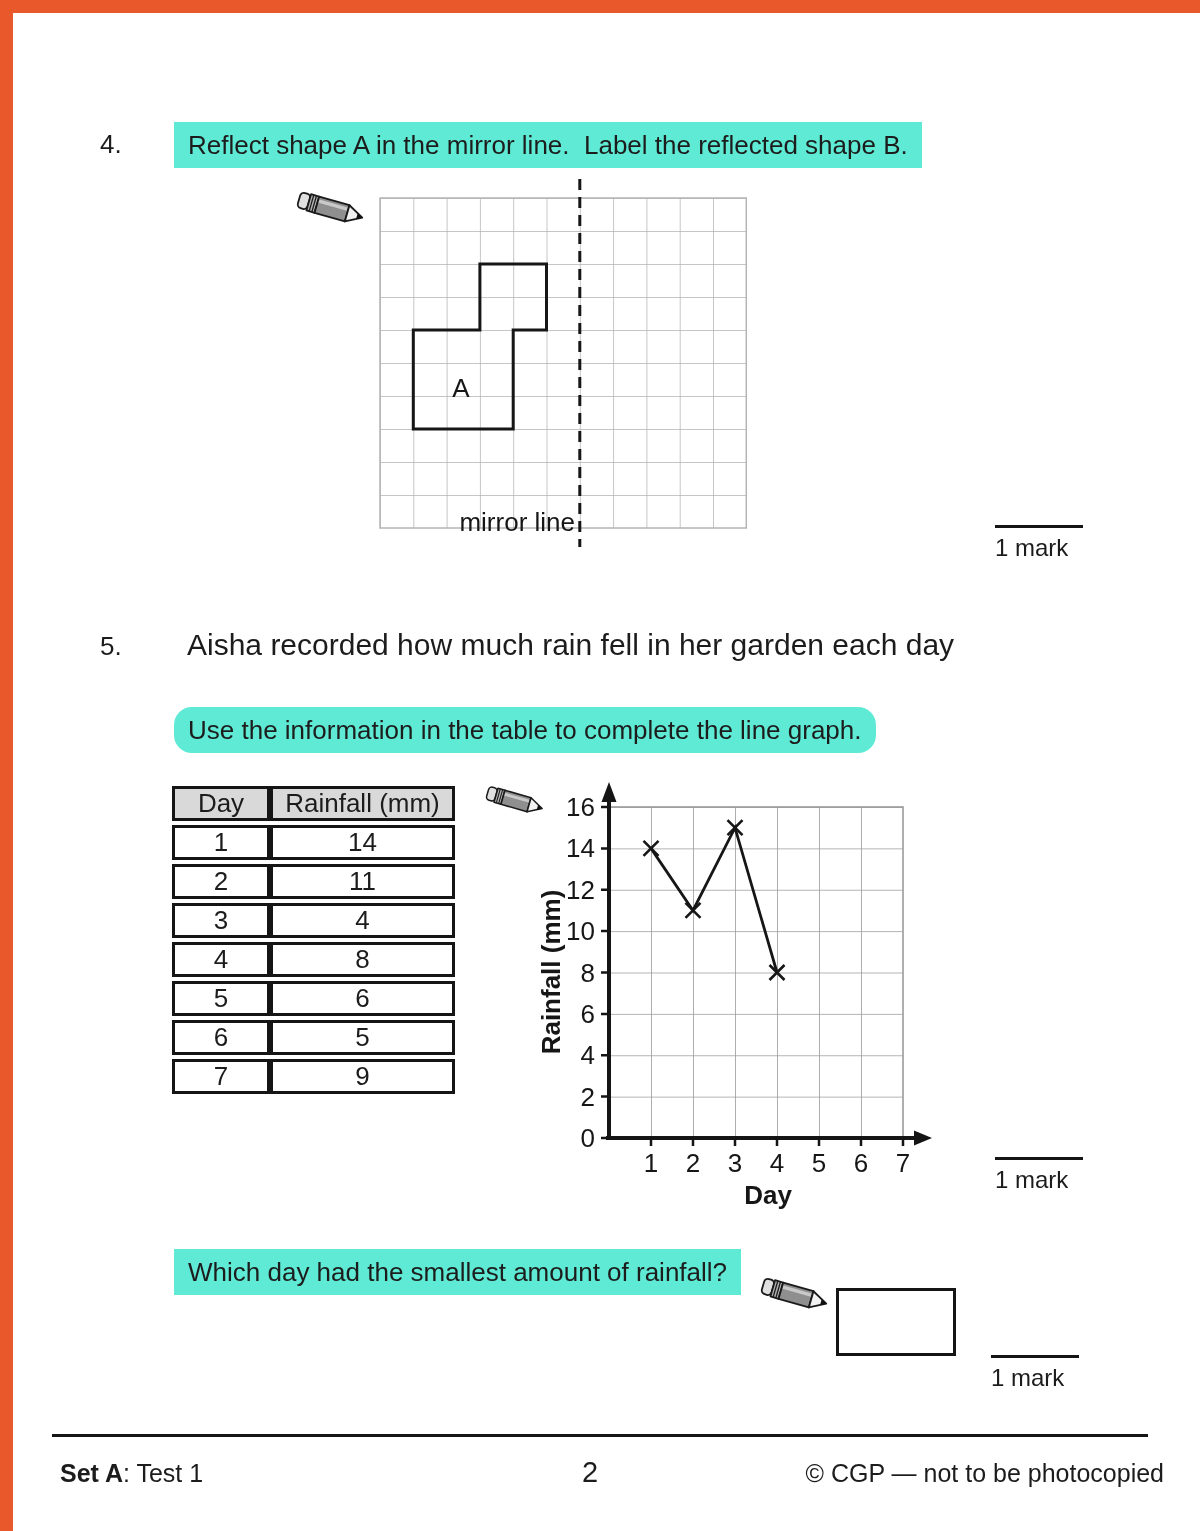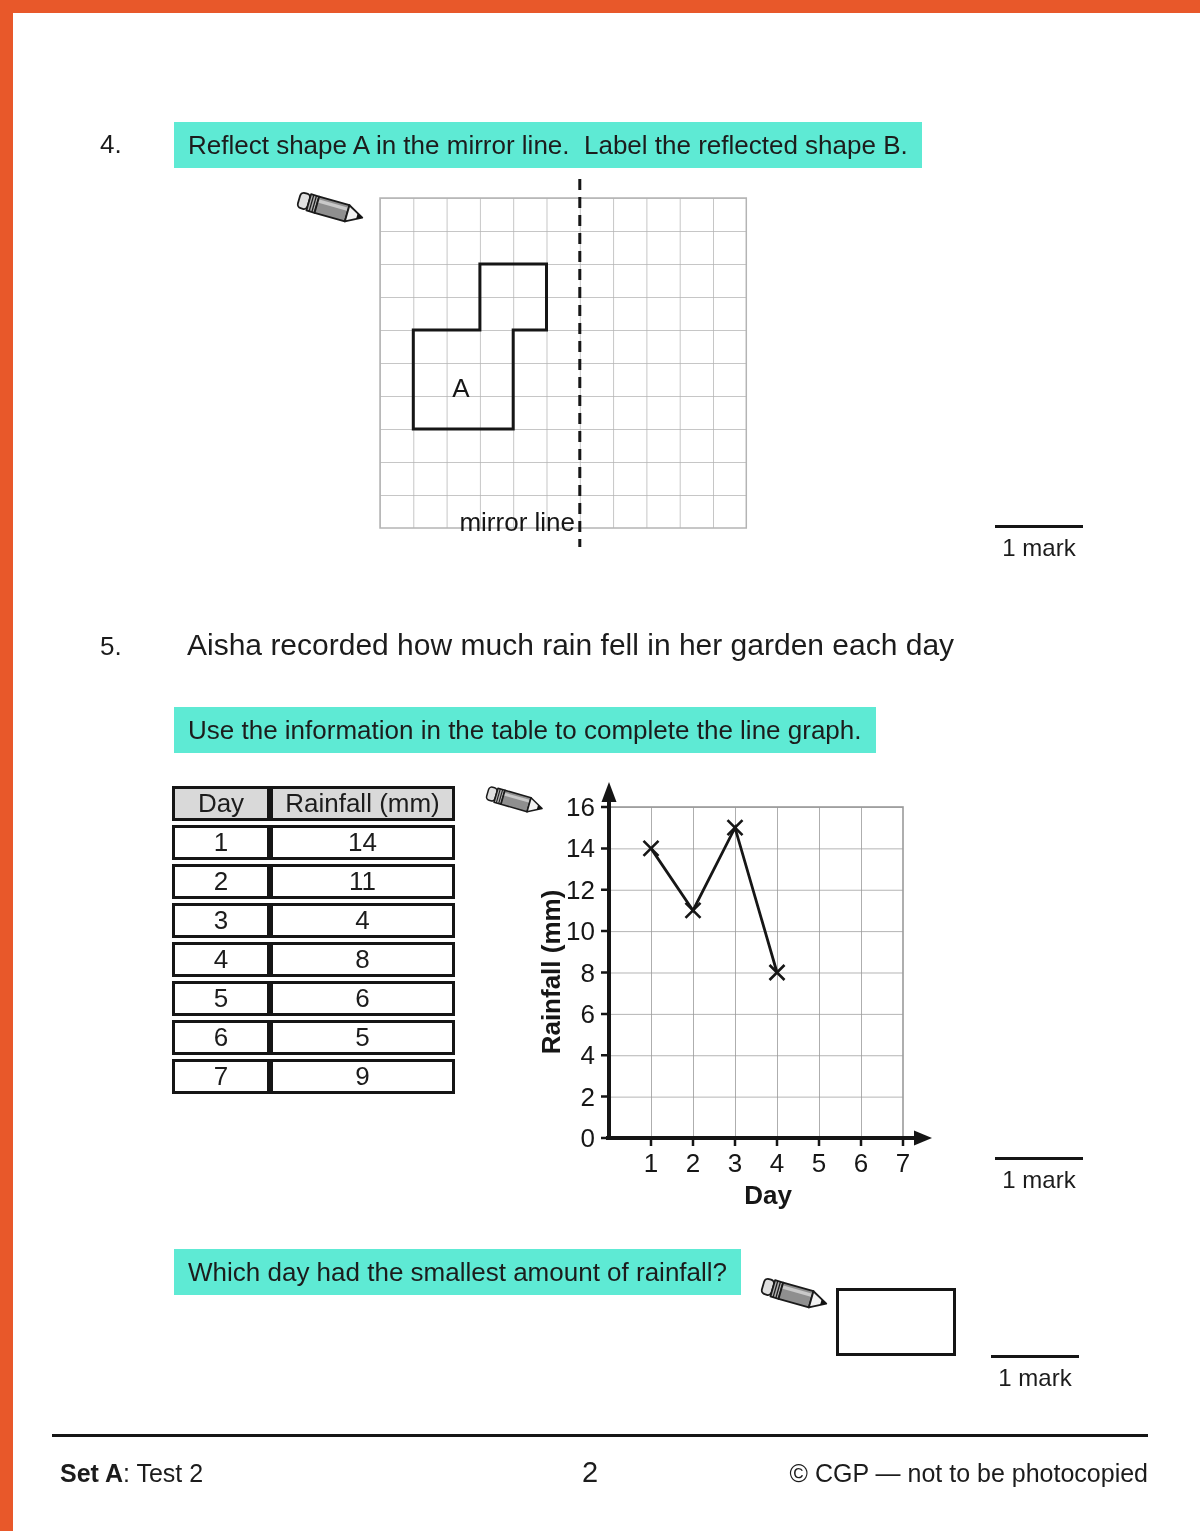--- a/index.html
+++ b/index.html
@@ -4,21 +4,21 @@
 <style>
   html,body{margin:0;padding:0;background:#fff;}
   .page{position:relative;width:1200px;height:1531px;background:#fff;overflow:hidden;
         font-family:"Liberation Sans","DejaVu Sans",sans-serif;color:#1c1c1c;}
   .abs{position:absolute;}
   .edge-left{left:0;top:0;width:13px;height:1531px;background:#E8582A;}
   .edge-top{left:0;top:0;width:1200px;height:13px;background:#E8582A;}
   .qnum{font-size:26px;line-height:34px;}
   .qtext{font-size:30px;line-height:38px;white-space:pre;}
   .highlight{background:#5eead4;font-size:26px;line-height:34px;padding:6px 14px;white-space:pre;}
-  .mark{width:88px;border-top:3px solid #151515;text-align:center;
+  .mark{width:88px;border-top:3px solid #151515;
         font-size:24px;padding-top:6px;}
   .rain-table{border-collapse:separate;border-spacing:0 4px;}
   .rain-table th,.rain-table td{border:3px solid #151515;text-align:center;
         font-size:26px;font-weight:400;line-height:27px;padding:1px 0;background:#fff;}
   .rain-table th{background:#d9d9d9;}
   .col-day{width:92px;}
   .col-rain{width:179px;}
   .answer-box{border:3px solid #151515;background:#fff;}
   svg text{font-family:"Liberation Sans","DejaVu Sans",sans-serif;font-size:26px;fill:#161616;}
   .footer-rule{background:#161616;}
@@ -61,21 +61,21 @@
     <line x1="309.8" y1="4" x2="309.8" y2="372" stroke="#161616" stroke-width="3" stroke-dasharray="11 7"></line>
     <text x="305" y="356" text-anchor="end" font-size="25">mirror line</text>
   </svg>
 
   <div class="abs mark" style="left:995px;top:525px;">
     <span>1 mark</span>
   </div>
 
   <div class="abs qnum" style="left:100px;top:629px;">5.</div>
   <div class="abs qtext" style="left:187px;top:626px;">Aisha recorded how much rain fell in her garden each day</div>
-  <div class="abs highlight" style="left:174px;top:707px;">Use the information in the table to complete the line graph.</div>
+  <div class="abs highlight" style="left:174px;top:707px;border-radius:18px;">Use the information in the table to complete the line graph.</div>
 
   <table class="abs rain-table" style="left:172px;top:782px;">
     <tbody>
         <tr>
       <th class="col-day">Day</th>
       <th class="col-rain">Rainfall (mm)</th>
     </tr>
     <tr>
       <td>1</td>
       <td>14</td>
@@ -186,17 +186,17 @@
   </svg>
 
   <div class="abs answer-box" style="left:836px;top:1288px;width:114px;height:62px;"></div>
 
   <div class="abs mark" style="left:991px;top:1355px;">
     <span>1 mark</span>
   </div>
 
   <div class="abs footer-rule" style="left:52px;top:1434px;width:1096px;height:3px;"></div>
   <div class="abs footer-text" style="left:60px;top:1459px;">
-    <b>Set A</b><span>: Test 2</span>
+    <b>Set A</b><span>: Test 1</span>
   </div>
   <div class="abs footer-page" style="left:540px;top:1456px;width:100px;">2</div>
-  <div class="abs footer-text footer-right" style="left:700px;top:1459px;width:448px;">© CGP — not to be photocopied</div>
+  <div class="abs footer-text footer-right" style="left:716px;top:1459px;width:448px;">© CGP — not to be photocopied</div>
 </div>
 
 </body></html>

